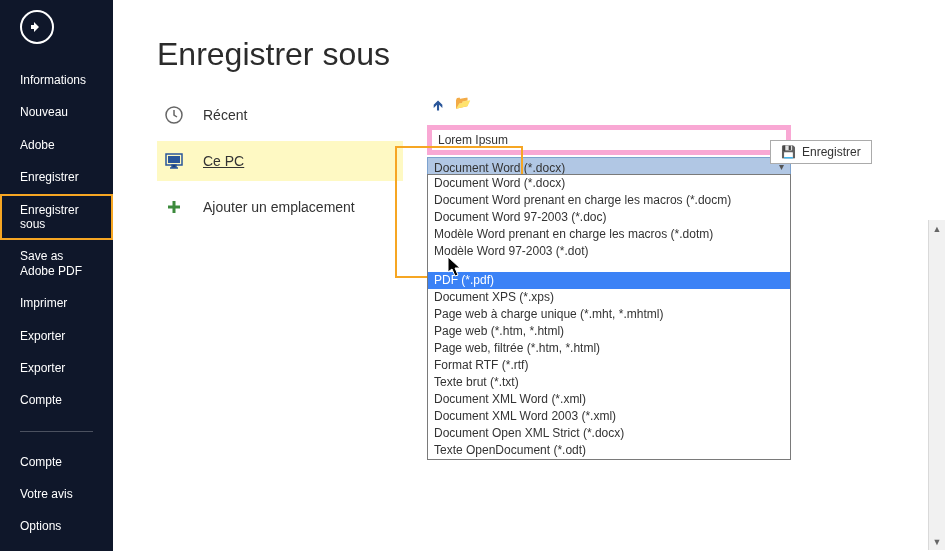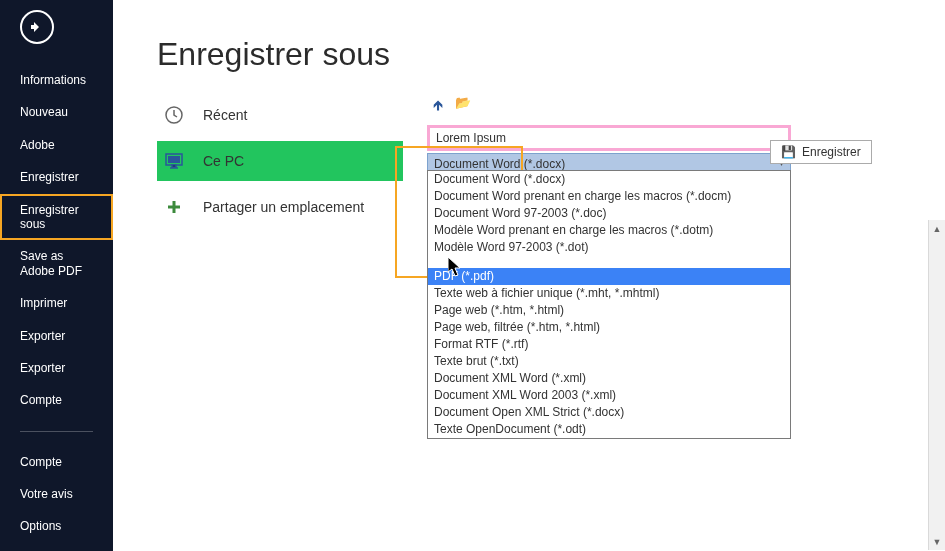--- a/index.html
+++ b/index.html
@@ -28,29 +28,29 @@
   position: absolute; left: 113px; top: 0; right: 0; bottom: 0;
   padding: 36px 0 0 44px;
 }
 .page-title { font-size: 32px; font-weight: 300; color: #2b2b2b; margin-bottom: 22px; }
 
 .locations { width: 246px; float: left; }
 .loc-row {
   display: flex; align-items: center; height: 40px; padding-left: 4px;
   cursor: pointer; gap: 16px;
 }
-.loc-row.selected { background: #22c55e; }
+.loc-row.selected { background: #fef9c3; text-decoration: underline; }
 .loc-icon { width: 26px; display: flex; align-items: center; justify-content: center; }
 .loc-text { font-size: 14px; color: #333; }
 
 .main { float: left; margin-left: 24px; width: 450px; position: relative; }
 .toolbar { display: flex; gap: 12px; margin-bottom: 6px; padding-left: 6px; }
 .toolbar span { cursor: pointer; }
 .filename-box {
-  width: 364px; border: 3px solid #f9a8d4; padding: 3px 6px; font-size: 12px;
+  width: 364px; border: 5px solid #f9a8d4; padding: 3px 6px; font-size: 12px;
   background: #fff; margin-bottom: 2px;
 }
 .format-row { position: relative; width: 364px; }
 .format-selected {
   border: 1px solid #7da2ce; background: #b1c7e4; padding: 3px 6px;
   font-size: 12px; color: #333; cursor: pointer; position: relative;
 }
 .format-selected::after {
   content: "▾"; position: absolute; right: 6px; top: 3px; font-size: 10px; color: #555;
 }
@@ -141,41 +141,42 @@
         </div>
         <div class="loc-text">Ce PC</div>
       </div>
       <div style="height: 6px;"></div>
       <div class="loc-row">
         <div class="loc-icon">
           <svg width="20" height="20" viewBox="0 0 20 20">
             <path d="M10 4 L10 16 M4 10 L16 10" stroke="#3c8a3c" stroke-width="3"></path>
           </svg>
         </div>
-        <div class="loc-text">Partager un emplacement</div>
+        <div class="loc-text">Ajouter un emplacement</div>
       </div>
       <div style="height: 6px;"></div>
     </div>
 
   <div class="main">
     <div class="toolbar">
       <span style="color:#2a569a;font-size:14px;">🡹</span>
       <span style="color:#dca54a;font-size:13px;">📂</span>
     </div>
     <div class="filename-box">Lorem Ipsum</div>
     <div class="format-row">
       <div class="format-selected">Document Word (*.docx)</div>
       <div class="dropdown" id="dropdown">
           <div class="dd-item">Document Word (*.docx)</div>
           <div class="dd-item">Document Word prenant en charge les macros (*.docm)</div>
           <div class="dd-item">Document Word 97-2003 (*.doc)</div>
           <div class="dd-item">Modèle Word prenant en charge les macros (*.dotm)</div>
           <div class="dd-item">Modèle Word 97-2003 (*.dot)</div>
           <div class="dd-item highlight">PDF (*.pdf)</div>
-          <div class="dd-item">Texte web à fichier unique (*.mht, *.mhtml)</div>
+          <div class="dd-item">Document XPS (*.xps)</div>
+          <div class="dd-item">Page web à charge unique (*.mht, *.mhtml)</div>
           <div class="dd-item">Page web (*.htm, *.html)</div>
           <div class="dd-item">Page web, filtrée (*.htm, *.html)</div>
           <div class="dd-item">Format RTF (*.rtf)</div>
           <div class="dd-item">Texte brut (*.txt)</div>
           <div class="dd-item">Document XML Word (*.xml)</div>
           <div class="dd-item">Document XML Word 2003 (*.xml)</div>
           <div class="dd-item">Document Open XML Strict (*.docx)</div>
           <div class="dd-item">Texte OpenDocument (*.odt)</div>
         </div>
     </div>

